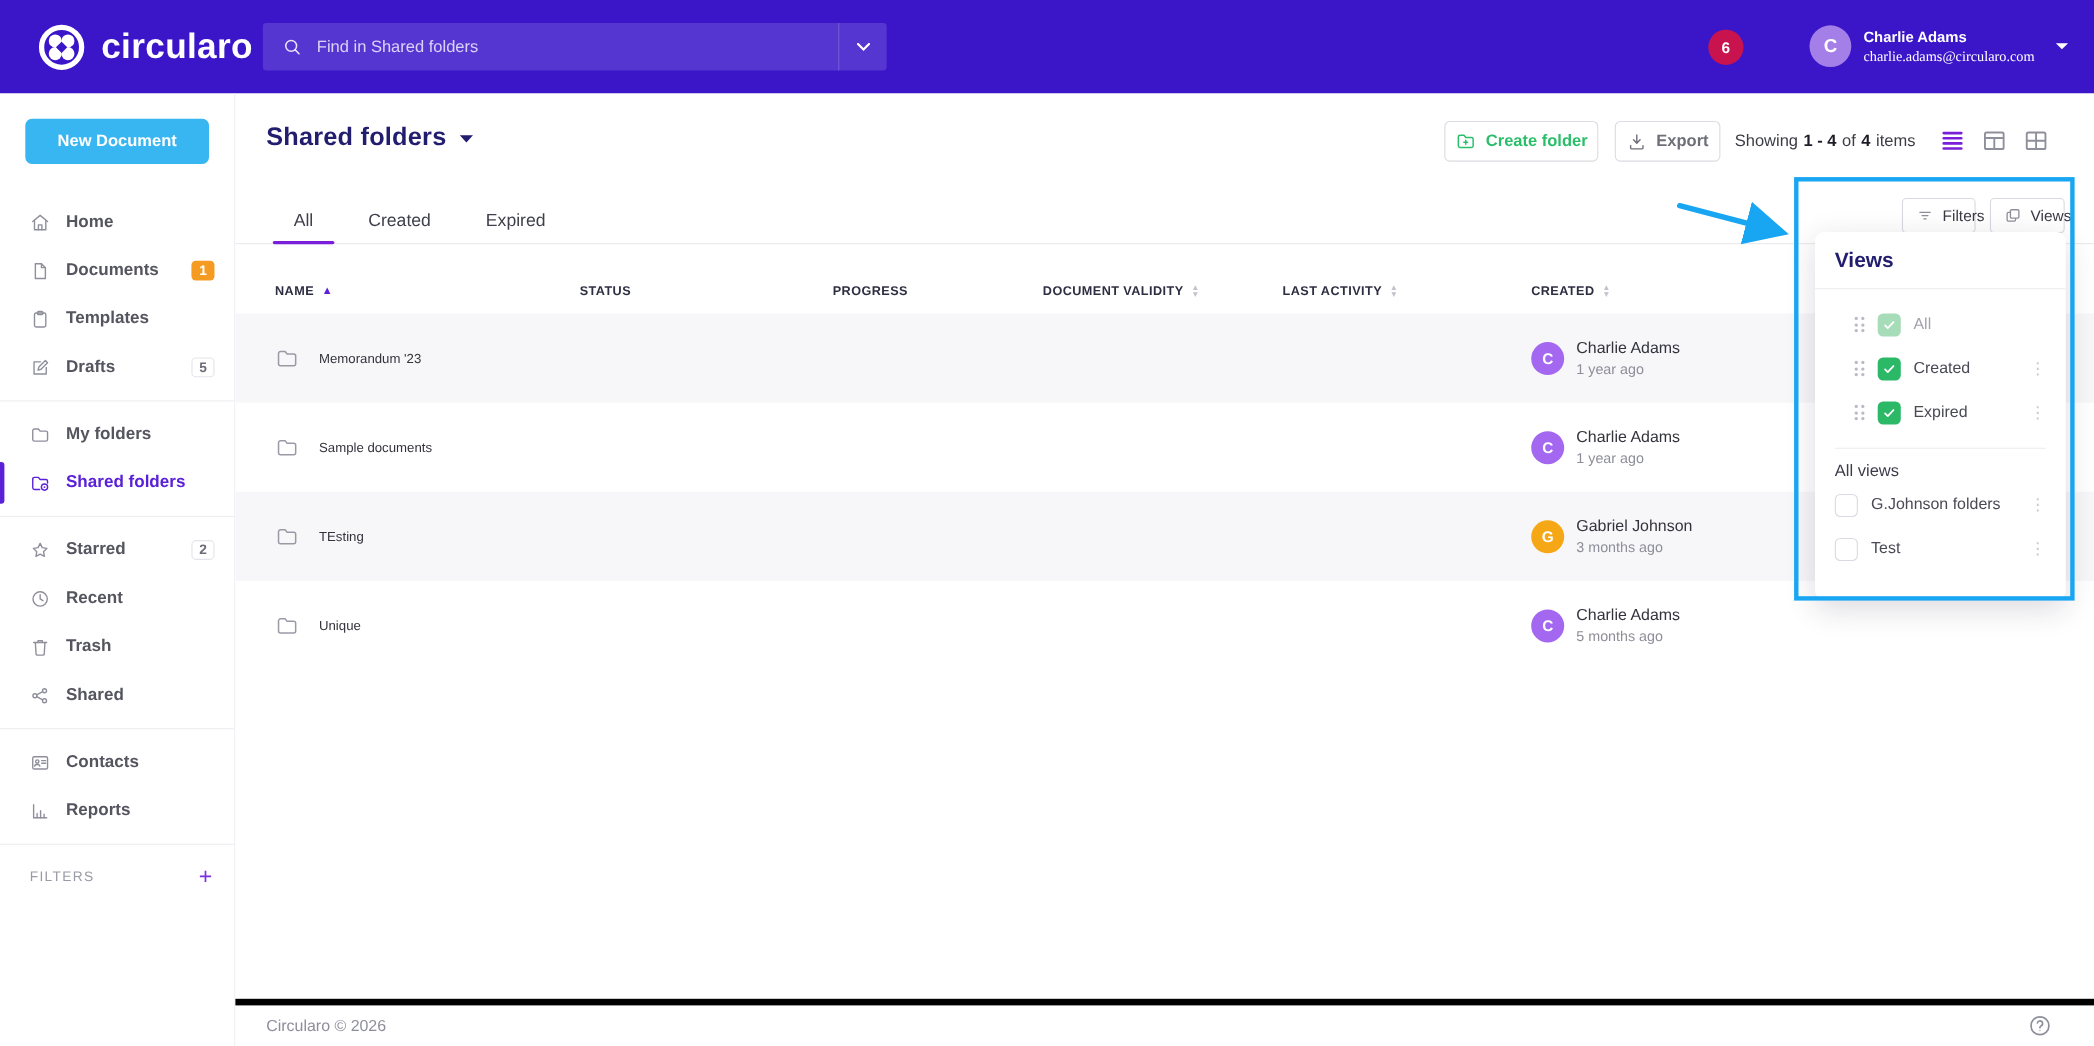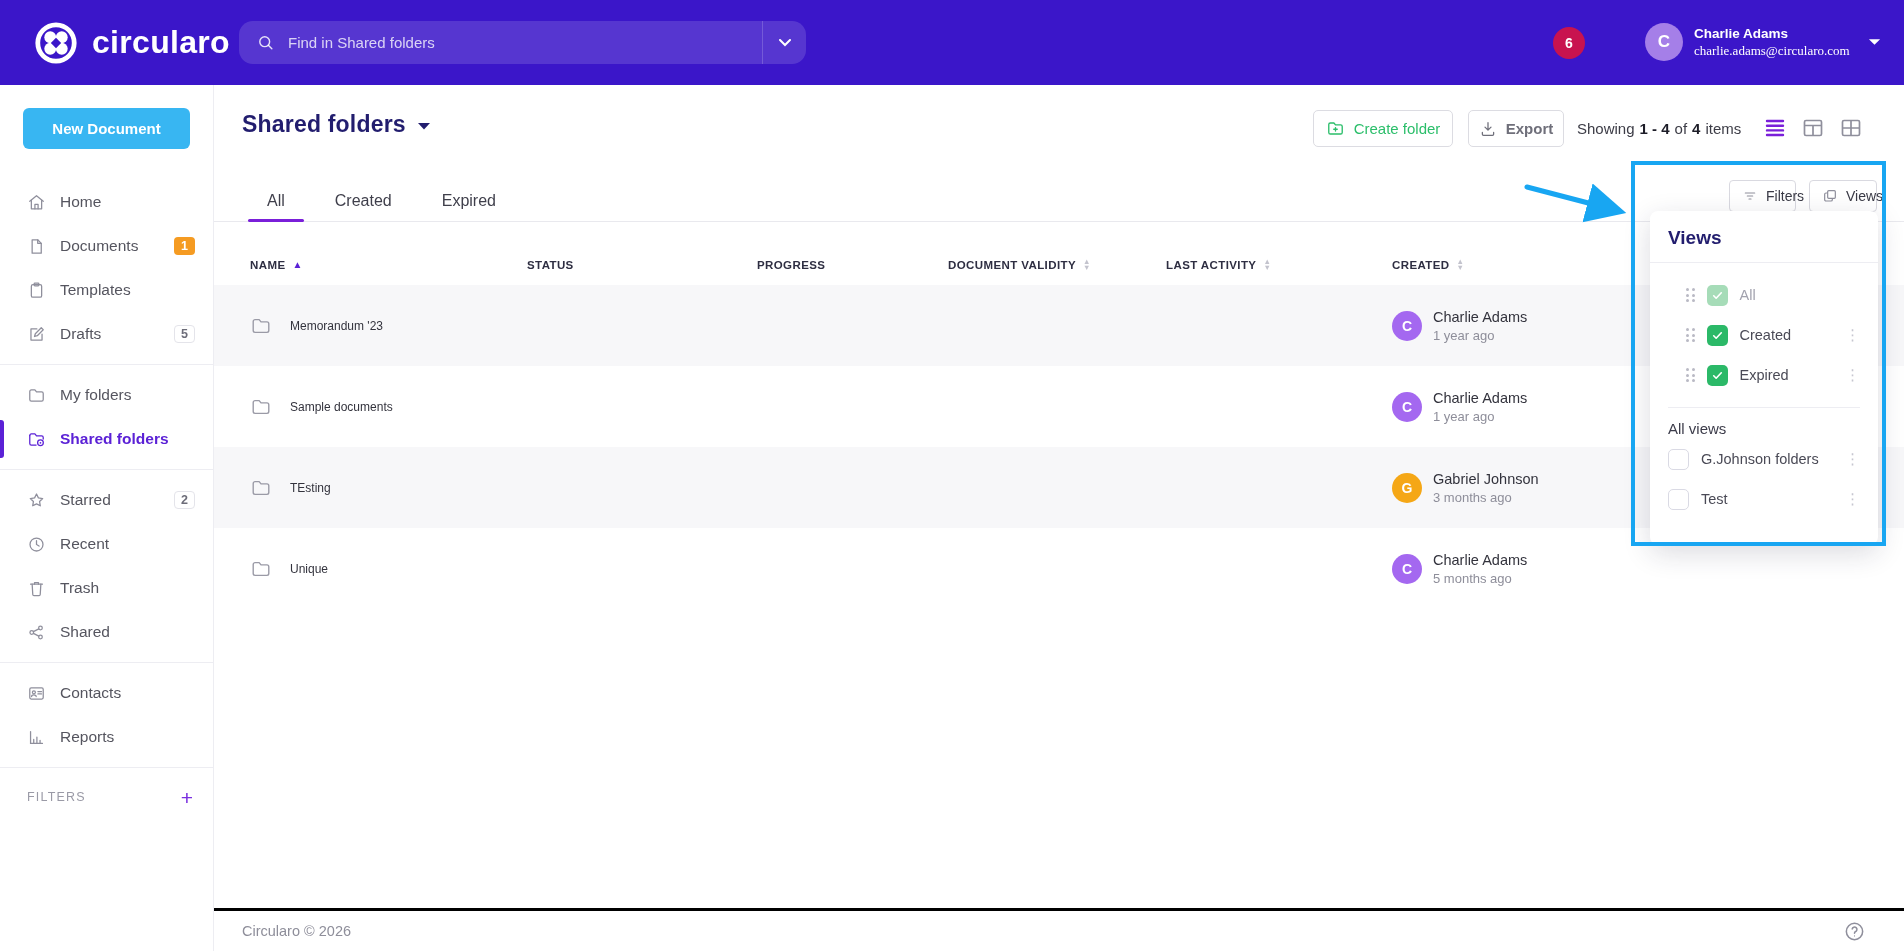--- a/index.html
+++ b/index.html
@@ -5,21 +5,21 @@
   * { box-sizing: border-box; margin: 0; padding: 0; }
   html, body { width: 1904px; height: 951px; overflow: hidden; }
   body { font-family: "Liberation Sans", sans-serif; background: #fff; }
   svg { display: block; }
 
   
   .header { height: 85px; background: #3b16c9; position: relative; display: flex; align-items: center; }
   .logo { display: flex; align-items: center; gap: 13px; margin-left: 33px; }
   .logo-text { color: #fff; font-size: 32px; font-weight: 700; letter-spacing: .3px; }
   .search { position: absolute; left: 239px; top: 21px; width: 567px; height: 43px;
-            background: rgba(255,255,255,.14); border-radius: 14px; display: flex; align-items: center; }
+            background: rgba(255,255,255,.14); border-radius: 3px; display: flex; align-items: center; }
   .search-icon { margin: 0 13px 0 17px; color: rgba(255,255,255,.85); }
   .search-input { flex: 1; background: transparent; border: none; outline: none; color: #fff; font-size: 15px;
                   font-family: "Liberation Sans", sans-serif; }
   .search-input::placeholder { color: rgba(255,255,255,.78); }
   .search-caret { width: 44px; height: 100%; display: flex; align-items: center; justify-content: center;
                   border-left: 1px solid rgba(255,255,255,.18); color: #fff; cursor: pointer; }
   .notif-badge { position: absolute; left: 1553px; top: 27px; width: 32px; height: 32px; border-radius: 50%;
                  background: #c8134f; color: #fff; font-size: 14px; font-weight: 700;
                  display: flex; align-items: center; justify-content: center; cursor: pointer; }
   .user { position: absolute; left: 1645px; top: 23px; display: flex; align-items: center; gap: 11px;
@@ -35,21 +35,21 @@
 
   
   .sidebar { width: 214px; background: #fff; border-right: 1px solid #ededf2; position: relative; flex-shrink: 0; padding-left: 12px; }
   .new-doc { position: absolute; left: 23px; top: 23px; width: 167px; height: 41px; background: #38b6f2;
              color: #fff; font-size: 15px; font-weight: 700; border: none; border-radius: 6px; cursor: pointer;
              font-family: "Liberation Sans", sans-serif; }
   .nav { position: absolute; top: 95px; left: 0; right: 0; }
   .nav-item { height: 44px; display: flex; align-items: center; padding: 0 18px 0 27px; position: relative;
               color: #55555f; cursor: pointer; }
   .nav-item .nicon { width: 19px; height: 19px; margin-right: 14px; color: #8f8f9c; flex-shrink: 0; }
-  .nav-label { font-size: 15.5px; font-weight: 400; flex: 1; }
+  .nav-label { font-size: 15.5px; font-weight: 700; flex: 1; }
   .nav-item.active { color: #5b21d6; }
   .nav-item.active .nicon { color: #5b21d6; }
   .nav-item.active .nav-label { font-weight: 700; }
   .nav-item.active::before { content: ''; position: absolute; left: 0; top: 3px; bottom: 3px; width: 4px;
                              background: #5b21d6; border-radius: 0 3px 3px 0; }
   .badge-orange { background: #f59b22; color: #fff; font-size: 12.5px; font-weight: 700; padding: 2px 7px;
                   border-radius: 4px; }
   .badge-outline { background: #fff; border: 1px solid #e4e4ea; color: #6d6d79; font-size: 12.5px;
                    font-weight: 600; padding: 1px 6px; border-radius: 4px; }
   .nav-divider { height: 1px; background: #ededf2; margin: 8px 0; }
@@ -59,21 +59,21 @@
 
   
   .main { flex: 1; position: relative; background: #fff; }
   .title-row { position: absolute; top: 26px; left: 28px; display: flex; align-items: center; gap: 11px; cursor: pointer; }
   .page-title { font-size: 23px; font-weight: 800; color: #221d6e; letter-spacing: .2px; }
   .title-caret { color: #221d6e; margin-top: 3px; }
 
   .btn { display: flex; align-items: center; justify-content: center; gap: 9px; background: #fff;
          border: 1px solid #dcdce2; border-radius: 5px; font-size: 15px; cursor: pointer;
          font-family: "Liberation Sans", sans-serif; }
-  .btn-create { position: absolute; left: 1099px; top: 25px; width: 140px; height: 37px; color: #2bbe6a; font-weight: 400; }
+  .btn-create { position: absolute; left: 1099px; top: 25px; width: 140px; height: 37px; color: #2bbe6a; font-weight: 700; }
   .btn-export { position: absolute; left: 1254px; top: 25px; width: 96px; height: 37px; color: #6f6f7a; font-weight: 600; }
   .showing { position: absolute; left: 1363px; top: 25px; height: 37px; display: flex; align-items: center; gap: 5px;
              font-size: 15px; color: #3c3c46; }
   .showing b { color: #1d1d28; }
   .view-toggles { position: absolute; left: 1549px; top: 31px; display: flex; gap: 14px; }
   .vt { width: 24px; height: 24px; cursor: pointer; color: #8f8f9c; }
   .vt.active { color: #7a1fd9; }
 
   .tabs { position: absolute; top: 95px; left: 0; right: 0; height: 42px; border-bottom: 1px solid #e9e9ee;
           display: flex; padding-left: 28px; }
@@ -129,21 +129,21 @@
   .vp-label.muted { color: #a2a2ae; }
   .kebab { color: #c6c6d0; font-size: 15px; padding: 0 4px; cursor: pointer; }
   .vp-divider { height: 1px; background: #ededf2; margin: 12px 4px 0; }
   .vp-section { padding: 12px 4px 2px; font-size: 15px; color: #3c3c4a; }
 
   .highlight-rect { position: absolute; left: 1417px; top: 76px; width: 255px; height: 385px;
                     border: 4px solid #18a6f2; z-index: 6; pointer-events: none; }
   .arrow-svg { position: absolute; left: 1303px; top: 94px; z-index: 7; pointer-events: none; }
 
   
-  .main-footer { position: absolute; left: 0; right: 0; bottom: 0; height: 43px; border-top: 3px solid #000000;
+  .main-footer { position: absolute; left: 0; right: 0; bottom: 0; height: 43px; border-top: 6px solid #000000;
                  display: flex; align-items: center; padding: 0 38px 0 28px; }
   .copyright { flex: 1; font-size: 14.5px; color: #8e8e9a; }
   .help-icon { color: #8f8f9c; cursor: pointer; }
 </style>
 </head>
 <body>
 
 <div class="header">
   <div class="logo">
     <span>

